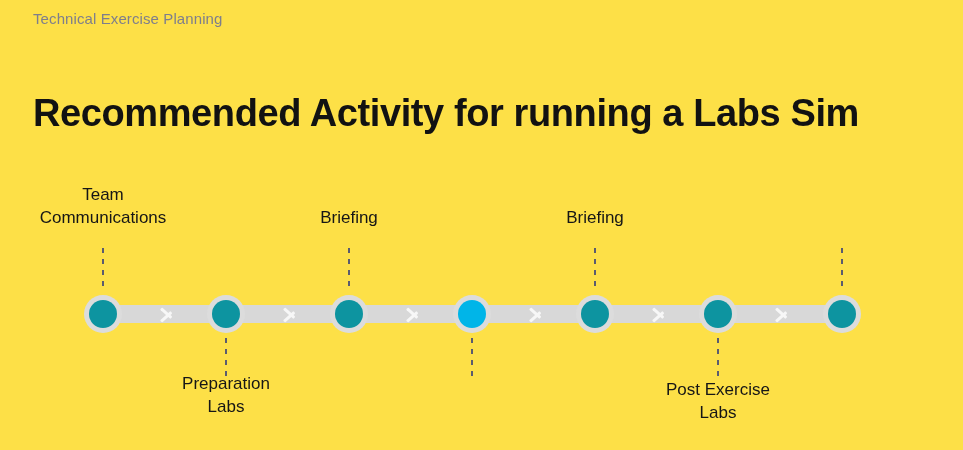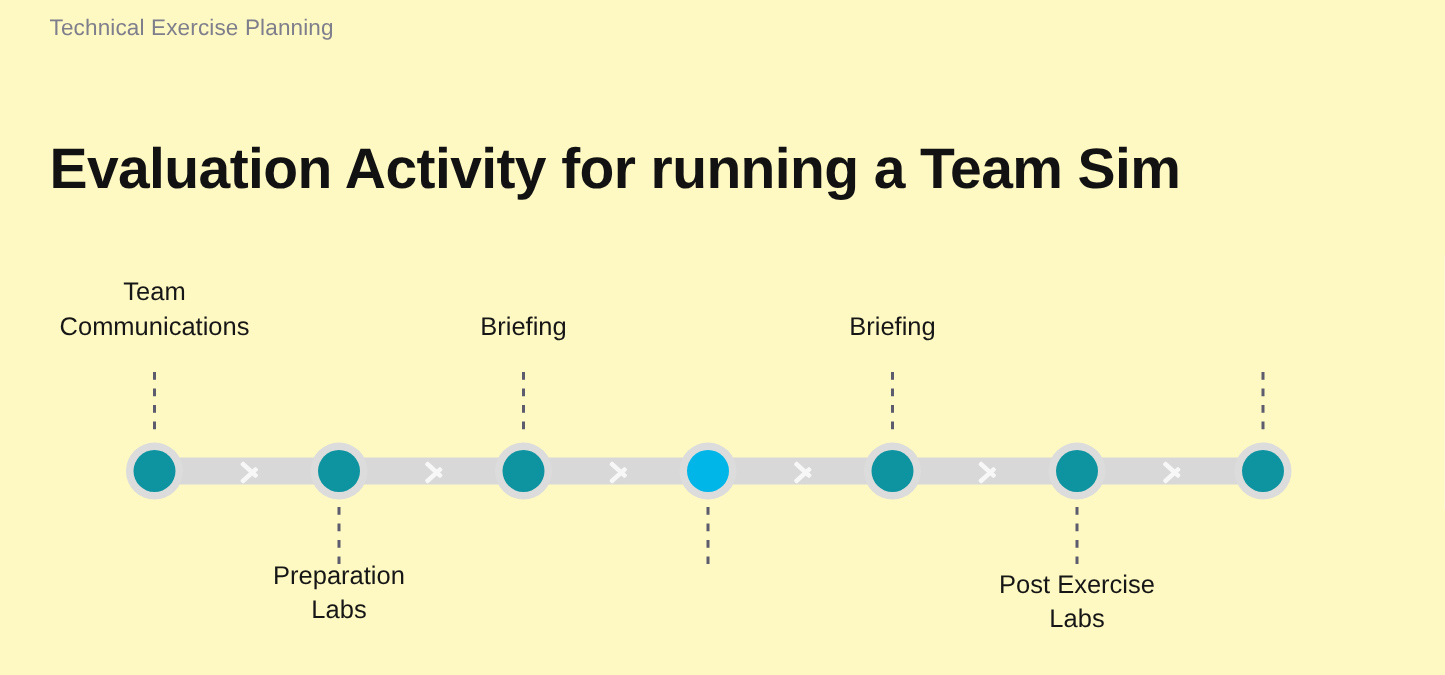--- a/index.html
+++ b/index.html
@@ -11,21 +11,21 @@
     height: 450px;
     background: #f7f7f7;
     font-family: "Liberation Sans", sans-serif;
     overflow: hidden;
     position: relative;
   }
 
   .slide {
     position: absolute;
     inset: 0;
-    background: #fef9c3;
+    background: #fde047;
   }
 
   
   .eyebrow {
     position: absolute;
     left: 33px;
     top: 9px;
     font-size: 15px;
     line-height: 20px;
     color: #7e7e8c;
@@ -146,21 +146,21 @@
     
   }
 </style>
 </head>
 <body>
 
 <div class="slide">
 
   <div class="eyebrow">Technical Exercise Planning</div>
 
-  <h1 class="page-title">Evaluation Activity for running a Team Sim</h1>
+  <h1 class="page-title">Recommended Activity for running a Labs Sim</h1>
 
   <div class="timeline">
 
     <div class="track">
       <div class="seg" style="left:0px;   width:123px;"></div>
       <div class="seg" style="left:123px; width:123px;"></div>
       <div class="seg" style="left:246px; width:123px;"></div>
       <div class="seg" style="left:369px; width:123px;"></div>
       <div class="seg" style="left:492px; width:123px;"></div>
       <div class="seg" style="left:615px; width:124px;"></div>

